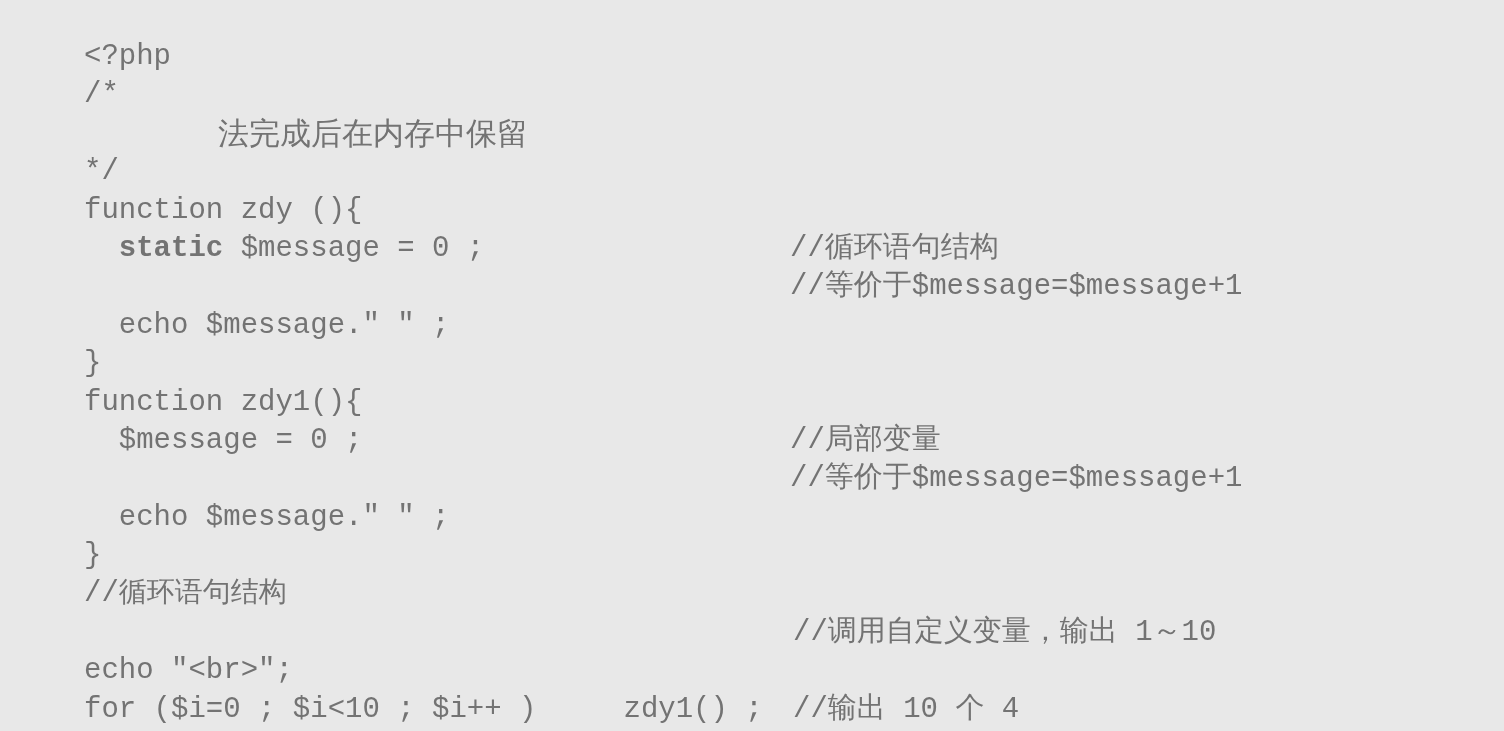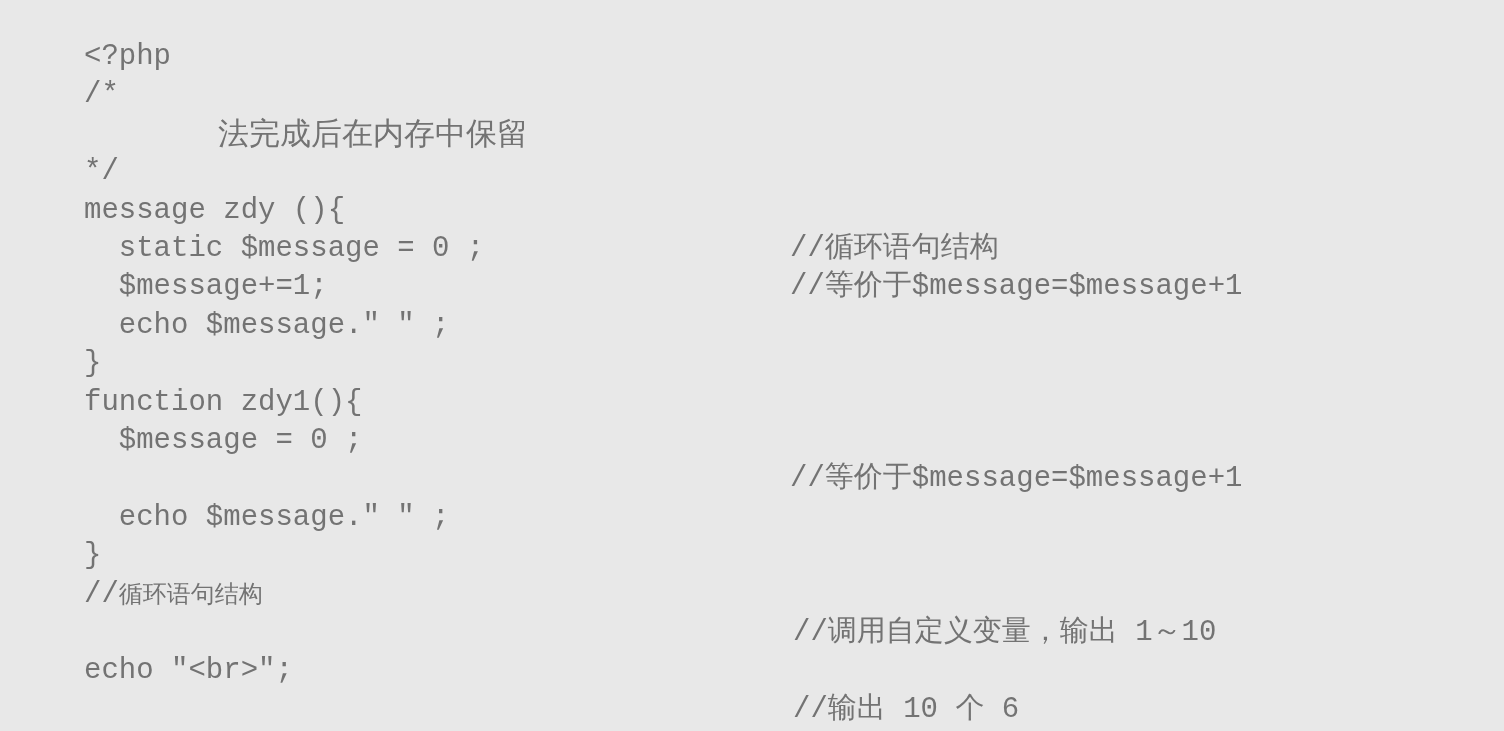--- a/index.html
+++ b/index.html
@@ -20,24 +20,24 @@
     line-height: 38.4px;
     color: #737373;
     margin-top: 36px;
   }
   .line {
     position: relative;
     height: 38.4px;
     white-space: pre;
   }
   .seg { white-space: pre; }
-  .seg.b { font-weight: 400; text-align: right; }
+  .seg.b { font-weight: 700; text-align: right; }
   .seg.cjk {
-    font-family: Liberation Sans, sans-serif;
-    font-size: 24px;
+    font-family: Liberation Mono, monospace;
+    font-size: 28px;
   }
   .cjk-block {
     display: inline-block;
     padding-left: 134px;
     font-family: "Liberation Serif", "DejaVu Serif", serif;
     font-size: 31px;
     white-space: pre;
   }
   .cmt {
     position: absolute;
@@ -51,27 +51,27 @@
   .cmt-loop { left: 709px; }  
 </style>
 </head>
 <body>
 
 <div class="page">
     <div class="line"><span class="seg">&lt;?php</span></div>
     <div class="line"><span class="seg">/*</span></div>
     <div class="line"><span class="cjk-block">法完成后在内存中保留</span></div>
     <div class="line"><span class="seg">*/</span></div>
-    <div class="line"><span class="seg">message zdy (){</span></div>
+    <div class="line"><span class="seg">function zdy (){</span></div>
     <div class="line"><span class="seg">  </span><span class="seg b">static</span><span class="seg"> $message = 0 ;</span><span class="cmt cmt-body">//循环语句结构</span></div>
-    <div class="line"><span class="seg">  $message+=1;</span><span class="cmt cmt-body">//等价于$message=$message+1</span></div>
+    <div class="line"><span class="cmt cmt-body">//等价于$message=$message+1</span></div>
     <div class="line"><span class="seg">  echo $message." " ;</span></div>
     <div class="line"><span class="seg">}</span></div>
     <div class="line"><span class="seg">function zdy1(){</span></div>
-    <div class="line"><span class="seg">  $message = 0 ;</span></div>
+    <div class="line"><span class="seg">  $message = 0 ;</span><span class="cmt cmt-body">//局部变量</span></div>
     <div class="line"><span class="cmt cmt-body">//等价于$message=$message+1</span></div>
     <div class="line"><span class="seg">  echo $message." " ;</span></div>
     <div class="line"><span class="seg">}</span></div>
     <div class="line"><span class="seg">//</span><span class="seg cjk">循环语句结构</span></div>
     <div class="line"><span class="cmt cmt-loop">//调用自定义变量，输出 1～10</span></div>
     <div class="line"><span class="seg">echo "&lt;br&gt;";</span></div>
-    <div class="line"><span class="cmt cmt-loop">//输出 10 个 6</span></div>
+    <div class="line"><span class="seg">for ($i=0 ; $i&lt;10 ; $i++ )     zdy1() ;</span><span class="cmt cmt-loop">//输出 10 个 4</span></div>
   </div>
 
 </body></html>

